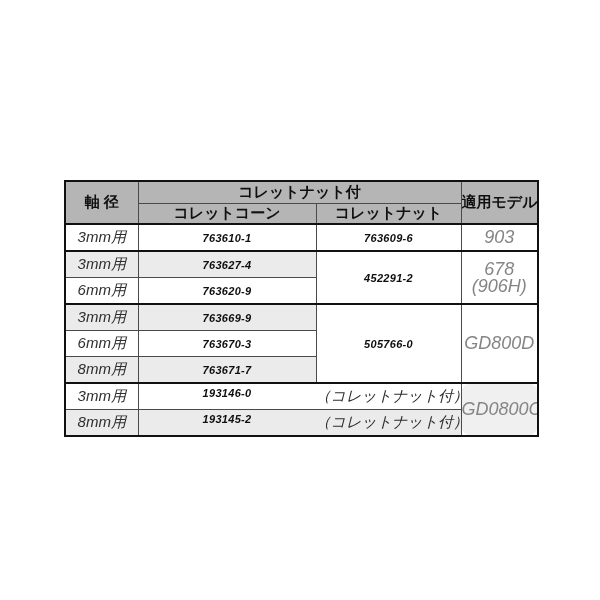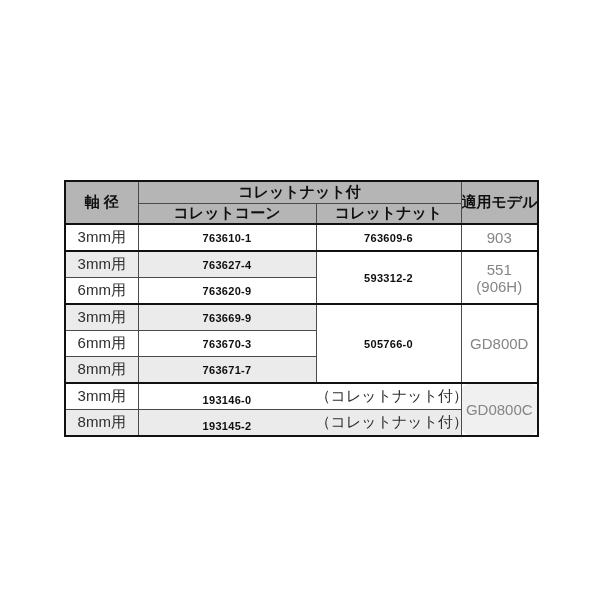--- a/index.html
+++ b/index.html
@@ -38,46 +38,46 @@
     color: #101010;
     font-weight: bold;
     font-size: 15px;
   }
   thead tr.hdr-top th { height: 21px; }
   thead tr.hdr-sub th { height: 19px; }
   thead tr.hdr-sub th, thead th[rowspan] {
     border-bottom: 2px solid var(--border_heavy, #111111);
   }
   
-  tbody td { height: 25px; background: #ffffff; }
+  tbody td { height: 25px; background: #ffffff; font-style: italic; }
   tbody tr.alt td { background: var(--zebra_bg, #ebebeb); }
   td.bg-white { background: #ffffff !important; }
   td.bg-lightgray { background: #f0f0f0 !important; }
   tr.grp td { border-top: 2px solid var(--border_heavy, #111111); }
   
   td.shaft {
     font-size: 15px;
     color: #2e2e2e;
   }
   td.part, span.part {
     font-size: 11px;
     font-weight: bold;
     color: #0e0e0e;
     letter-spacing: 0.3px;
   }
   td.model {
-    font-size: 15px;
+    font-size: 18px;
     color: var(--model_text, #858585);
     line-height: 17px;
     border-radius: 11px;
   }
   td.model span { display: block; }
   .combo {
     display: flex;
-    align-items: flex-end;
+    align-items: flex-start;
     width: 100%;
   }
   .combo .part { flex: 0 0 55%; text-align: center; }
   .combo .note {
     flex: 0 0 45%;
     text-align: center;
     font-size: 15px;
     font-weight: normal;
     color: #2e2e2e;
   }
@@ -107,23 +107,23 @@
     <tbody>
       <tr>
         <td class="shaft">3mm用</td>
         <td class="part">763610-1</td>
         <td class="part">763609-6</td>
         <td class="model">903</td>
       </tr>
       <tr class="alt grp">
         <td class="shaft">3mm用</td>
         <td class="part">763627-4</td>
-        <td class="part bg-white" rowspan="2">593312-2</td>
+        <td class="part bg-white" rowspan="2">452291-2</td>
         <td class="model bg-white" rowspan="2">
-          <span>551</span>
+          <span>678</span>
           <span>(906H)</span>
         </td>
       </tr>
       <tr>
         <td class="shaft">6mm用</td>
         <td class="part">763620-9</td>
       </tr>
       <tr class="alt grp">
         <td class="shaft">3mm用</td>
         <td class="part">763669-9</td>

